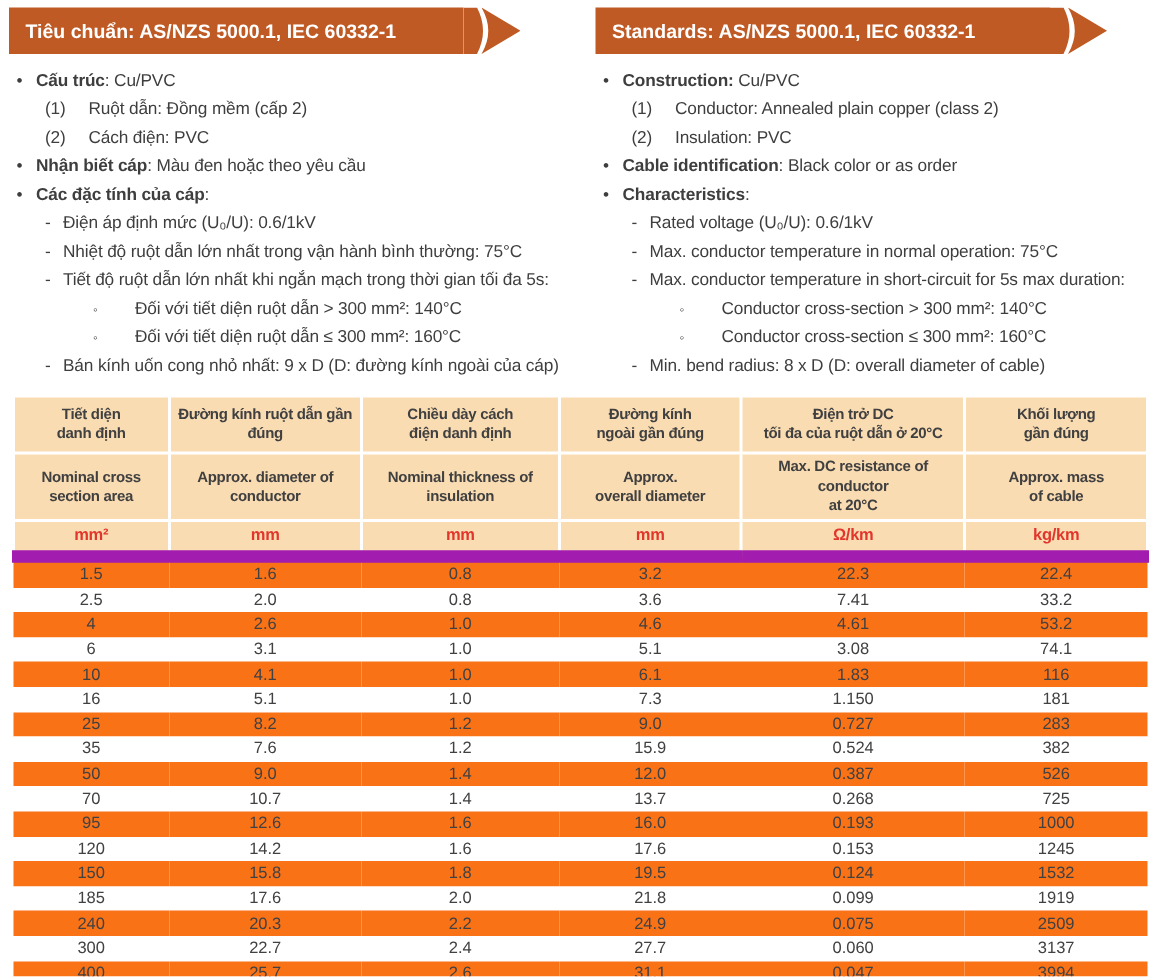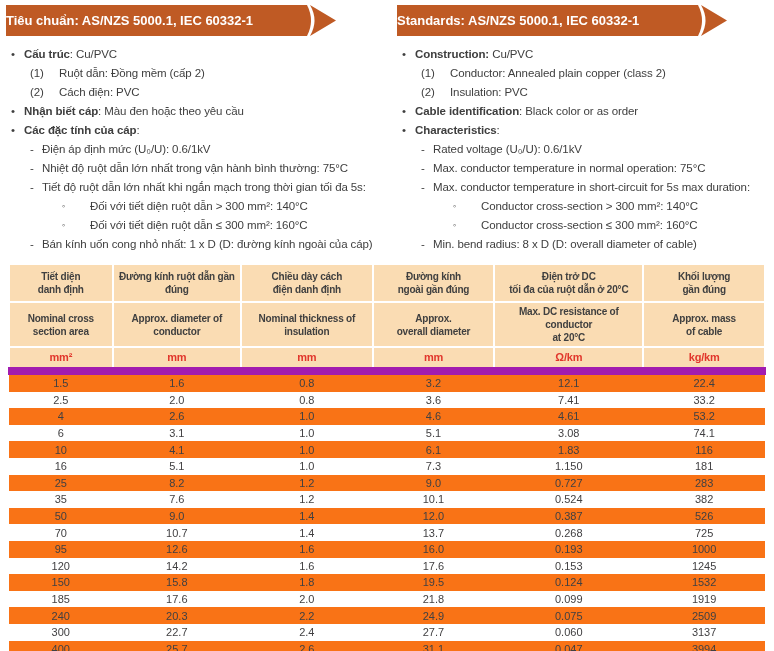--- a/index.html
+++ b/index.html
@@ -9,21 +9,21 @@
     overflow:hidden;
   }
   .cols { display:flex; padding:5px 0 0 6px; }
   .col { flex:0 0 384px; }
   .col.right { flex:0 0 376px; margin-left:7px; }
 
   .banner { display:flex; height:31px; margin-bottom:9px; }
   .banner-rect {
     width:292px; background:#bf5a24; color:#ffffff;
     font-weight:bold; font-size:13px; line-height:31px;
-    white-space:nowrap; overflow:hidden;
+    padding-left:11px; white-space:nowrap; overflow:hidden;
   }
   .banner-arrow { flex:0 0 auto; display:block; }
 
   .spec-list { font-size:11.5px; letter-spacing:-0.1px; }
   .line { display:flex; line-height:19px; white-space:nowrap; }
   .line .m  { flex:0 0 auto; }
   .line.bullet { padding-left:5px; }  .line.bullet .m { width:13px; }
   .line.num    { padding-left:24px; } .line.num .m    { width:29px; }
   .line.dash   { padding-left:24px; } .line.dash .m   { width:12px; }
   .line.circle { padding-left:56px; } .line.circle .m { width:28px; font-size:9px; }
@@ -97,21 +97,21 @@
           <div class="line circle">
     <span class="m">◦</span>
     <span class="t"><b></b><span>Đối với tiết diện ruột dẫn &gt; 300 mm²: 140°C</span></span>
   </div>
           <div class="line circle">
     <span class="m">◦</span>
     <span class="t"><b></b><span>Đối với tiết diện ruột dẫn ≤ 300 mm²: 160°C</span></span>
   </div>
           <div class="line dash">
     <span class="m">-</span>
-    <span class="t"><b></b><span>Bán kính uốn cong nhỏ nhất: 1 x D (D: đường kính ngoài của cáp)</span></span>
+    <span class="t"><b></b><span>Bán kính uốn cong nhỏ nhất: 9 x D (D: đường kính ngoài của cáp)</span></span>
   </div>
         </div>
     </div>
 
     <div class="col right">
       <div class="banner">
         <div class="banner-rect">Standards: AS/NZS 5000.1, IEC 60332-1</div>
         <svg class="banner-arrow" width="38" height="31" viewBox="0 0 38 31">
           <path d="M0 0 H9 Q17 15.5 9 31 H0 Z" fill="#bf5a24"></path>
           <path d="M12 0 L38 15.5 L12 31 Q21 15.5 12 0 Z" fill="#bf5a24"></path>
@@ -213,21 +213,21 @@
           <th>Ω/km</th>
           <th>kg/km</th>
         </tr>
     </thead>
     <tbody id="table-body">
         <tr class="odd">
           <td>1.5</td>
           <td>1.6</td>
           <td>0.8</td>
           <td>3.2</td>
-          <td>12.1</td>
+          <td>22.3</td>
           <td>22.4</td>
         </tr>
         <tr class="even">
           <td>2.5</td>
           <td>2.0</td>
           <td>0.8</td>
           <td>3.6</td>
           <td>7.41</td>
           <td>33.2</td>
         </tr>
@@ -268,21 +268,21 @@
           <td>8.2</td>
           <td>1.2</td>
           <td>9.0</td>
           <td>0.727</td>
           <td>283</td>
         </tr>
         <tr class="even">
           <td>35</td>
           <td>7.6</td>
           <td>1.2</td>
-          <td>10.1</td>
+          <td>15.9</td>
           <td>0.524</td>
           <td>382</td>
         </tr>
         <tr class="odd">
           <td>50</td>
           <td>9.0</td>
           <td>1.4</td>
           <td>12.0</td>
           <td>0.387</td>
           <td>526</td>

